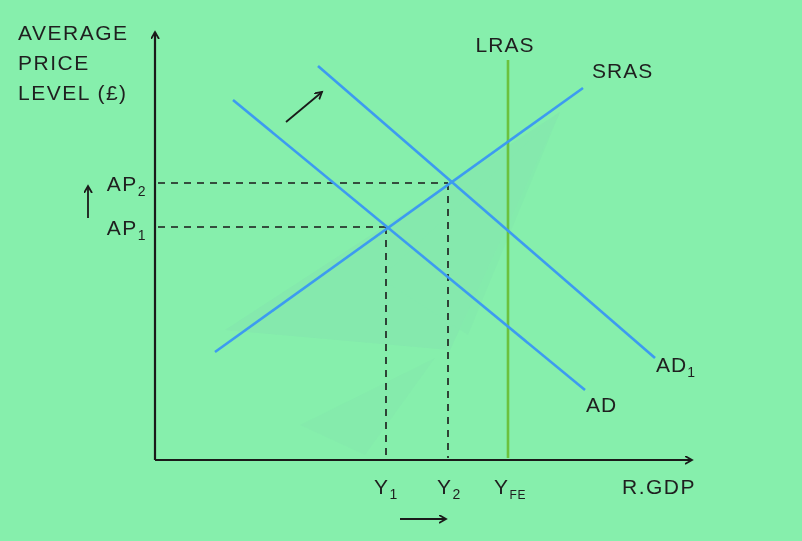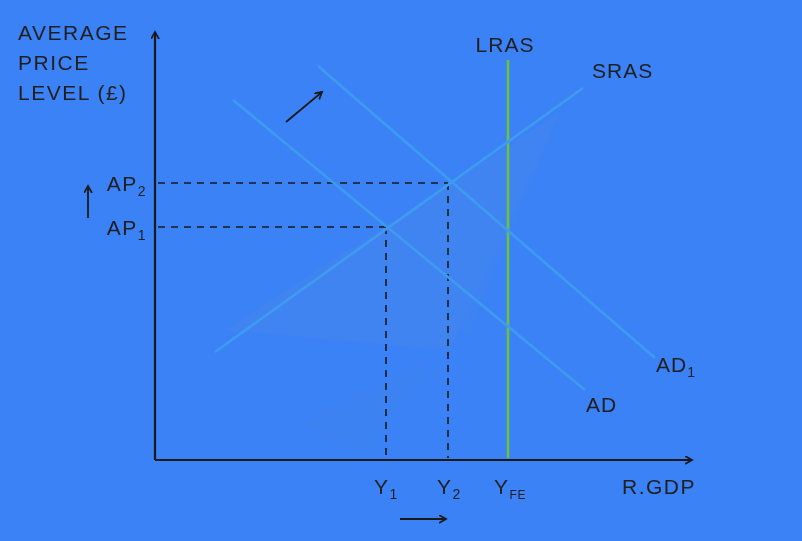--- a/index.html
+++ b/index.html
@@ -5,21 +5,21 @@
   html, body {
     margin: 0;
     padding: 0;
     background: #ffffff;
     font-family: "Liberation Sans", sans-serif;
   }
   #canvas {
     position: relative;
     width: 802px;
     height: 541px;
-    background: #3b82f6;
+    background: #86efac;
     overflow: hidden;
     text-decoration: underline;
   }
   svg text {
     font-family: "Liberation Sans", sans-serif;
     fill: #1f1f1f;
     font-size: 21px;
     letter-spacing: 1.5px;
   }
   svg text.curve-label { letter-spacing: 1px; }

